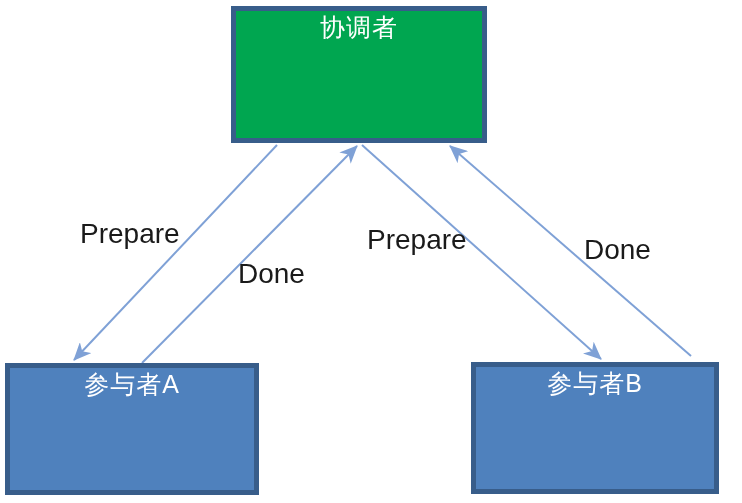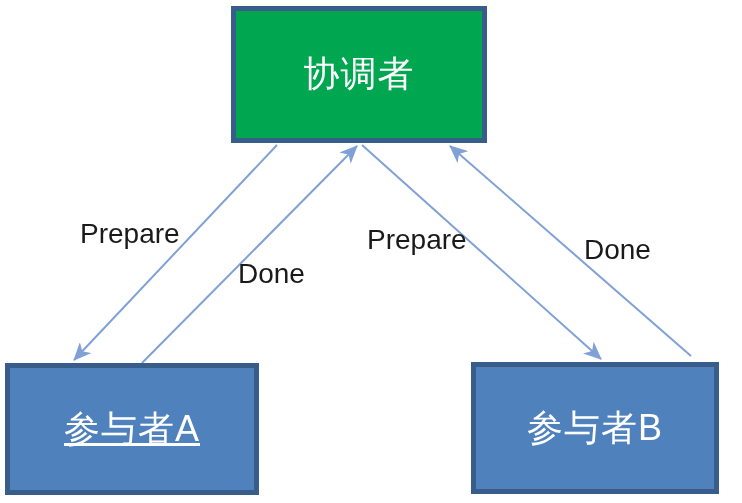--- a/index.html
+++ b/index.html
@@ -26,37 +26,35 @@
     left: 0; top: 0;
     width: 742px; height: 503px;
   }
   .connectors line {
     stroke: var(--arrow);
     stroke-width: 2;
   }
   .node {
     position: absolute;
     display: flex;
-    align-items: center;
     justify-content: center;
     border: 5px solid var(--node-border);
     color: var(--node-text);
-    font-size: 36px;
+    font-size: 25px;
     letter-spacing: 1px;
   }
   .node.coordinator {
     left: 231px; top: 6px;
     width: 256px; height: 137px;
     background: var(--coordinator-fill);
   }
   .node.participant-a {
     left: 5px; top: 363px;
     width: 254px; height: 132px;
     background: var(--participant-fill);
-    text-decoration: underline;
   }
   .node.participant-b {
     left: 471px; top: 362px;
     width: 248px; height: 132px;
     background: var(--participant-fill);
   }
   .edge-label {
     position: absolute;
     color: var(--label-text);
     font-size: 28px;

